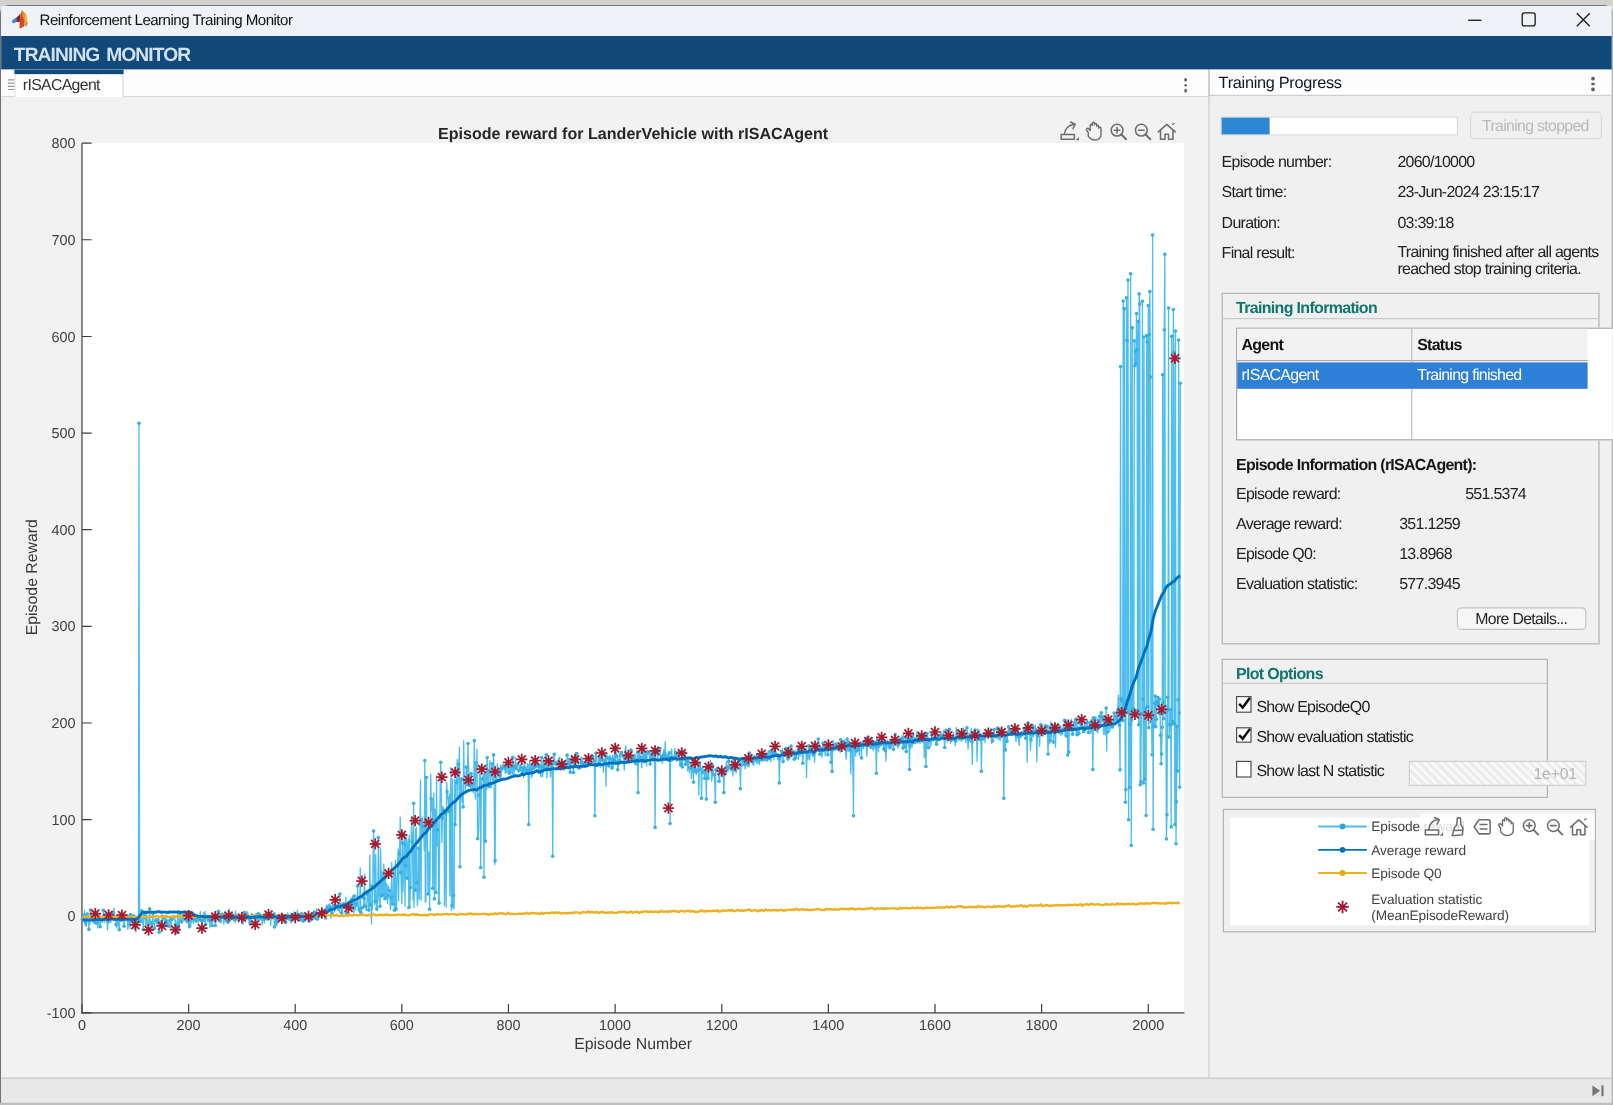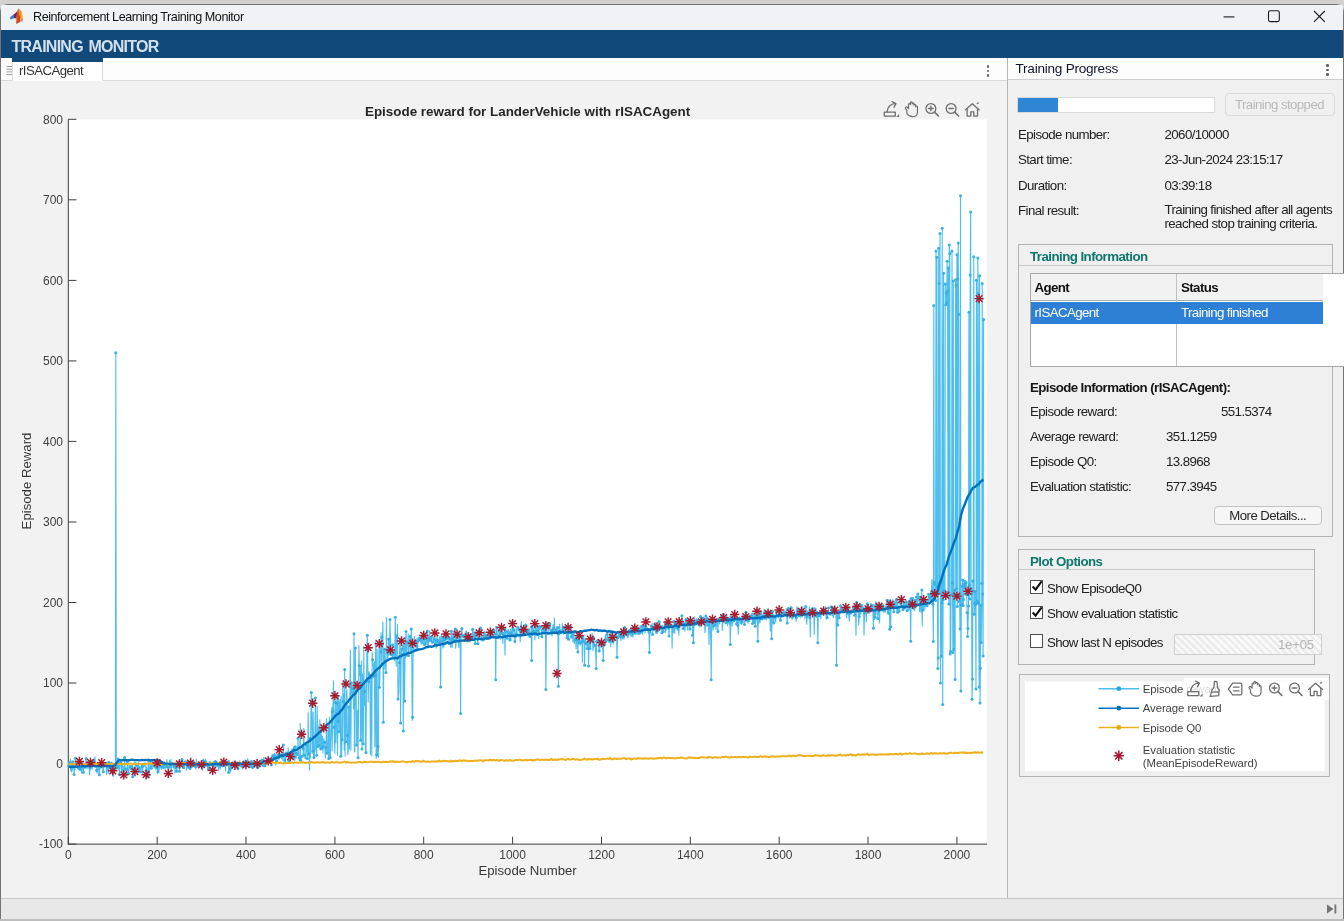--- a/index.html
+++ b/index.html
@@ -1052,39 +1052,39 @@
 <div class="row" style="left:1030px;top:380px;font-weight:bold;color:#161616;">Episode Information (rISACAgent):</div>
 <div class="row" style="left:1030px;top:404.0px;">Episode reward:</div>
 <div class="row" style="left:1197px;top:404.0px;margin-left:24px;">551.5374</div>
 <div class="row" style="left:1030px;top:429.3px;">Average reward:</div>
 <div class="row" style="left:1166px;top:429.3px;">351.1259</div>
 <div class="row" style="left:1030px;top:454.0px;">Episode Q0:</div>
 <div class="row" style="left:1166px;top:454.0px;">13.8968</div>
 <div class="row" style="left:1030px;top:479.2px;">Evaluation statistic:</div>
 <div class="row" style="left:1166px;top:479.2px;">577.3945</div>
 <div class="abs btn" style="left:1213.5px;top:505.5px;width:108.5px;height:19.5px;line-height:18px;background:#f6f6f6;">More Details...</div>
-<div class="box" style="left:1018px;top:549px;width:297px;height:116px;">
+<div class="box" style="left:1018px;top:549px;width:272px;height:116px;">
     <div class="boxhead">Plot Options</div>
     <div class="sep" style="top:18.5px;"></div>
   </div>
 <div class="cb" style="left:1029.5px;top:580.3px;"></div>
 <svg class="abs" style="left:1027.5px;top:577.3px;overflow:visible;" width="18" height="18" viewBox="0 0 18 18">
 <path d="M4.6,9.6 L7.6,12.6 L13.6,4.4" stroke="#0f0f0f" stroke-width="2.1" fill="none"></path>
   </svg>
 <div class="row" style="left:1047px;top:580.8px;">Show EpisodeQ0</div>
 <div class="cb" style="left:1029.5px;top:605.8px;"></div>
 <svg class="abs" style="left:1027.5px;top:602.8px;overflow:visible;" width="18" height="18" viewBox="0 0 18 18">
 <path d="M4.6,9.6 L7.6,12.6 L13.6,4.4" stroke="#0f0f0f" stroke-width="2.1" fill="none"></path>
   </svg>
 <div class="row" style="left:1047px;top:606.3px;">Show evaluation statistic</div>
 <div class="cb" style="left:1029.5px;top:634.0px;"></div>
-<div class="row" style="left:1047px;top:634.5px;">Show last N episodes</div>
+<div class="row" style="left:1047px;top:634.5px;">Show last N statistic</div>
 <div class="abs" style="left:1174px;top:633.5px;width:148px;height:21px;border:1px solid #cfcfcf;
 background:repeating-linear-gradient(45deg,#f9f9f9 0 2.5px,#ececec 2.5px 5px);
-font-size:13.2px;color:#b5b5b5;text-align:right;line-height:20px;padding-right:7px;letter-spacing:-0.2px;">1e+05</div>
+font-size:13.2px;color:#b5b5b5;text-align:right;line-height:20px;padding-right:7px;letter-spacing:-0.2px;">1e+01</div>
 <div class="box" style="left:1019px;top:674px;width:311px;height:103px;"></div>
 <svg class="abs" style="left:1008px;top:670px" width="335px" height="110px" viewBox="1008 670 335 110">
 <rect x="1025" y="681.5" width="299.5" height="89.5" fill="#ffffff"></rect>
 <path d="M1098.5,688.7 H1139" stroke="#4DBEEE" stroke-width="1.6"></path>
 <circle cx="1118.8" cy="688.7" r="2.4" fill="#29a5dc"></circle>
 <path d="M1098.5,708.2 H1139" stroke="#0072BD" stroke-width="1.6"></path>
 <circle cx="1118.8" cy="708.2" r="2.4" fill="#0072BD"></circle>
 <path d="M1098.5,727.5 H1139" stroke="#EDB120" stroke-width="1.6"></path>
 <circle cx="1118.8" cy="727.5" r="2.4" fill="#e8a70f"></circle>
 <g font-size="11.4px" fill="#424242" letter-spacing="-0.1">

